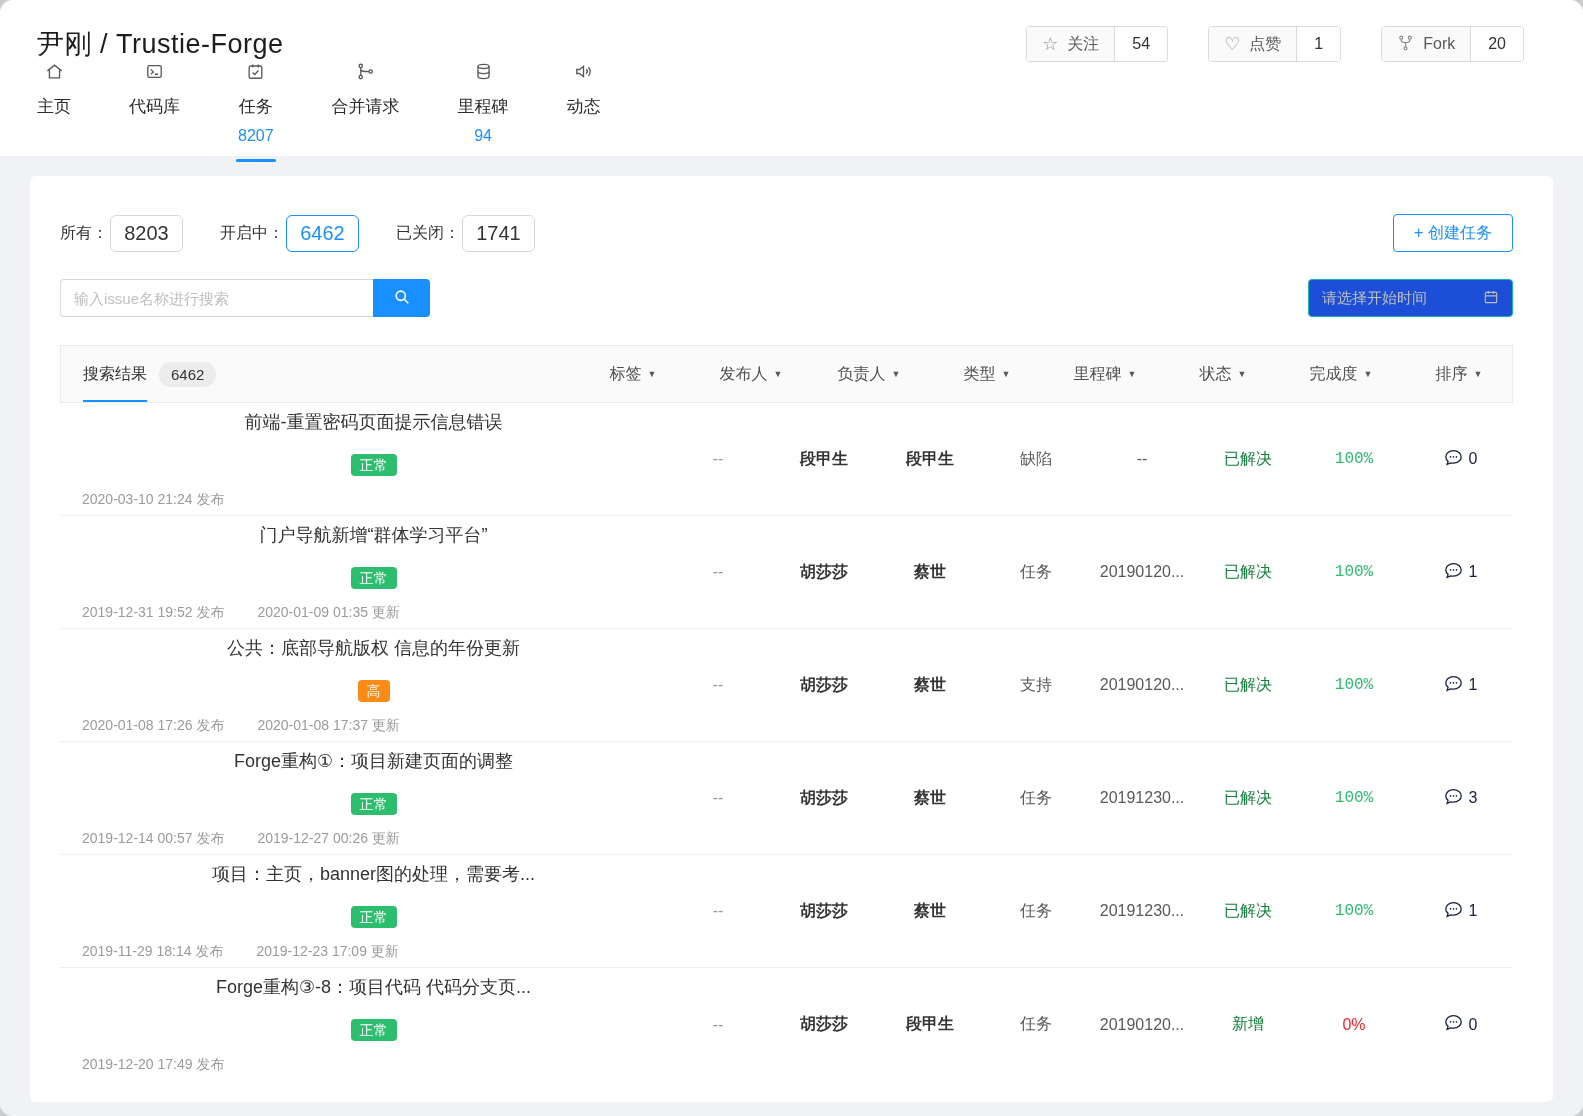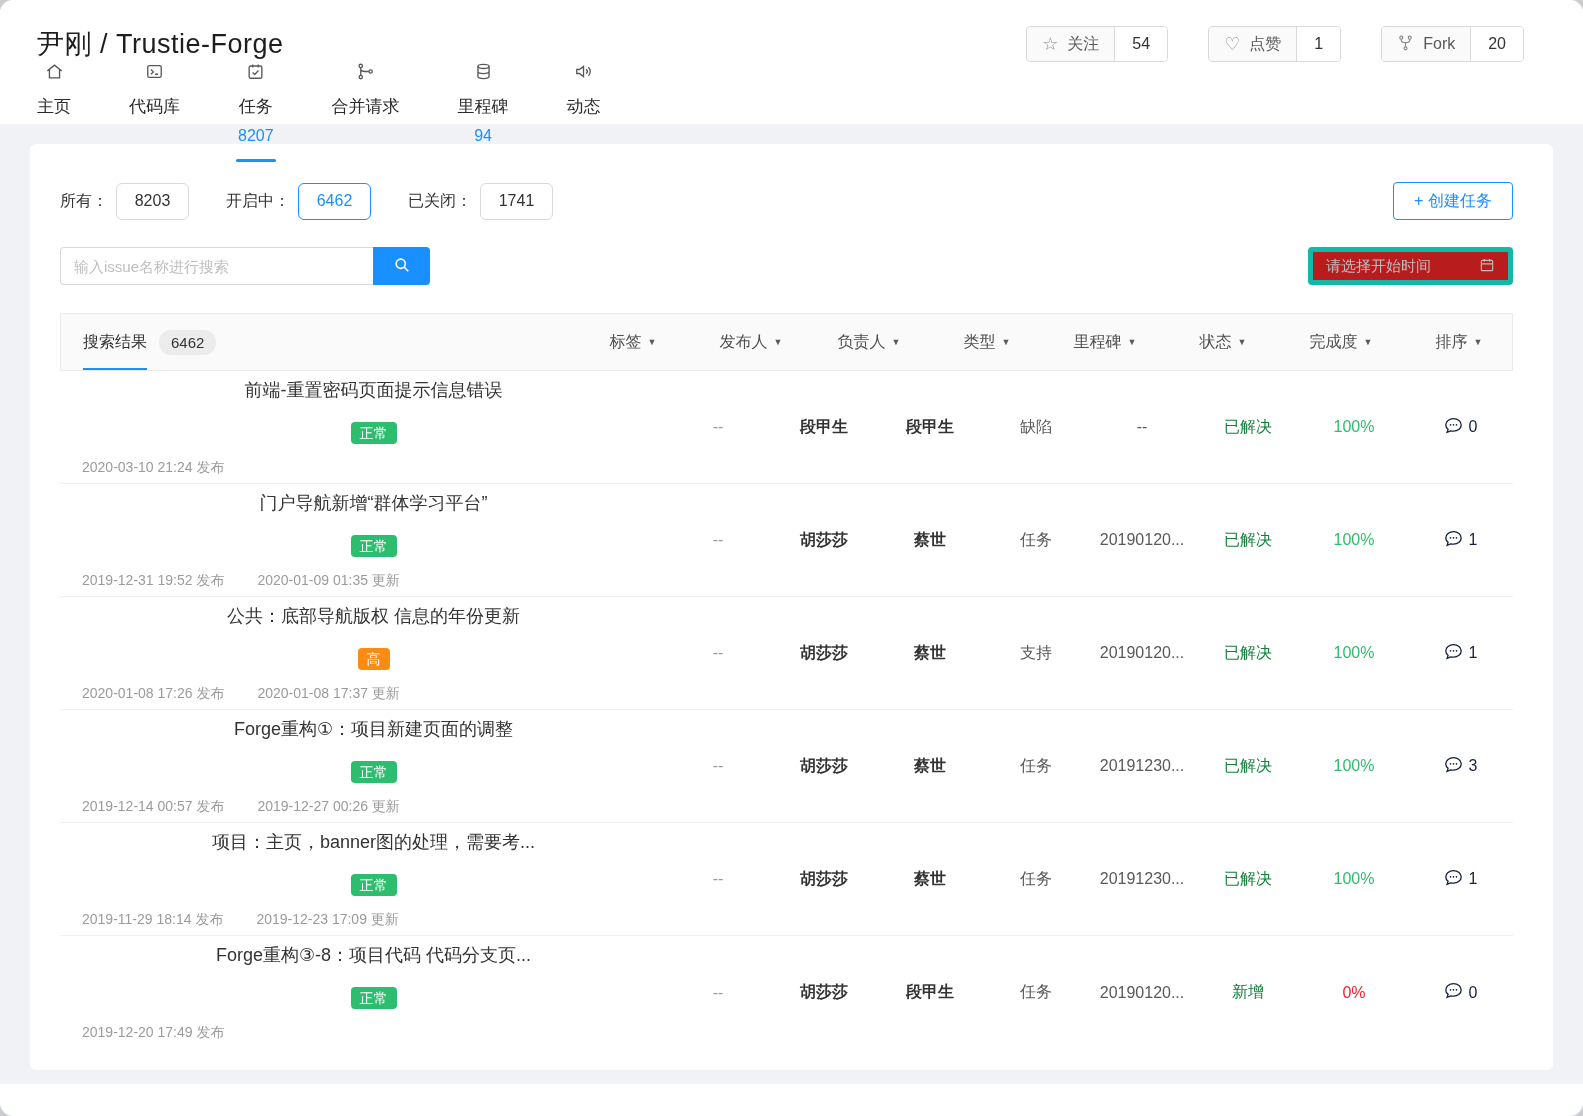--- a/index.html
+++ b/index.html
@@ -11,21 +11,21 @@
   }
   .window {
     position:absolute; inset:0;
     background:#fff;
     border-radius:14px;
     overflow:hidden;
     box-shadow:0 0 0 1px #dcdcdc;
   }
   
   .header {
-    height:124px;
+    height:156px;
     padding:26px 37px 0 37px;
     background:#fff;
     display:flex; flex-direction:column; justify-content:space-between;border-radius:9px;
   }
   .header-top { display:flex; align-items:center; justify-content:space-between; }
   .repo-title { font-size:27px; color:#1d1d1f; font-weight:500; letter-spacing:.5px; }
   .actions { display:flex; gap:40px; margin-right:22px; }
   .action-btn {
     display:flex; border:1px solid #d9d9d9; border-radius:4px; overflow:hidden;
     font-size:16px; color:#595959; cursor:pointer; background:#fff; height:36px;
@@ -39,45 +39,45 @@
   .tab svg { stroke:#595959; }
   .tab .count { color:#1890ff; font-size:16px; }
   .tab.active::after { content:""; position:absolute; left:-2px; right:-2px; bottom:0; height:3px; background:#1890ff; border-radius:2px; }
   
   .content { height:960px; background:#f0f2f5; padding:20px 30px 0 30px; }
   .card { background:#fff; border-radius:6px; height:926px; padding:38px 40px 0 30px; }
   
   .filter-row { display:flex; align-items:center; }
   .filter-group { display:flex; align-items:center; margin-right:37px; font-size:16px; color:#333; }
   .filter-box {
-    width:73px; height:37px; margin-left:8px;
+    width:73px; height:37px; margin-left:2px;
     border:1px solid #d9d9d9; border-radius:6px; background:#fff;
     display:flex; align-items:center; justify-content:center;
-    font-size:16px; color:#333; cursor:pointer;
+    font-size:20px; color:#333; cursor:pointer;
   }
   .filter-box.active { border-color:#1890ff; color:#1890ff; }
   .create-btn {
     margin-left:auto; width:120px; height:38px;
     border:1px solid #1890ff; border-radius:4px; background:#fff;
     color:#1890ff; font-size:16px;
     display:flex; align-items:center; justify-content:center; cursor:pointer;
   }
   
   .search-row { display:flex; align-items:center; margin-top:27px; }
   .search-box { display:flex; height:38px; }
   .search-input {
     width:313px; height:38px; border:1px solid #d9d9d9; border-right:none;
     border-radius:4px 0 0 4px; padding:0 13px; font-size:15px; color:#333;
     outline:none; font-family:inherit;
   }
   .search-input::placeholder { color:#bfbfbf; }
   .search-btn { width:57px; height:38px; background:#1890ff; border:none; border-radius:0 4px 4px 0; display:flex; align-items:center; justify-content:center; cursor:pointer; }
   .date-pickers { margin-left:auto; display:flex; gap:37px; }
   .date-picker {
-    width:205px; height:38px; border:5px solid #14b8a6; border-radius:4px; background:#b91c1c;
+    width:205px; height:38px; border:1px solid #14b8a6; border-radius:4px; background:#1d4ed8;
     display:flex; align-items:center; justify-content:space-between; padding:0 13px;
     font-size:15px; color:#bfbfbf; cursor:pointer;
   }
   
   .table { margin-top:28px; }
   .table-header {
     display:flex; align-items:center; height:58px;
     background:#fafafa; border:1px solid #ebebeb;
   }
   .results-tab { margin-left:22px; height:100%; display:flex; align-items:center; cursor:pointer; }
@@ -98,21 +98,21 @@
   .badge[data-color="orange"] { background:#fa8c16; }
   .row-dates { margin-top:15px; font-size:14px; color:#9b9b9b; display:flex; gap:33px; }
   .row-cols { display:flex; align-items:center; }
   .cell { width:106px; text-align:center; font-size:16px; }
   .cell.c-label { color:#999; }
   .cell.c-publisher, .cell.c-assignee { color:#333; font-weight:600; cursor:pointer; }
   .cell.c-type { color:#595959; }
   .cell.c-milestone { color:#595959; }
   .cell.c-status { color:#15803d; }
   .cell.c-progress { font-weight:500; }
-  .cell.c-progress[data-color="green"] { color:#2dbd6e; }
+  .cell.c-progress[data-color="green"] { color:#2dbd6e;font-family:Liberation Mono, monospace; }
   .cell.c-progress[data-color="red"] { color:#f5222d; }
   .cell.c-comments { display:flex; align-items:center; justify-content:center; gap:5px; color:#16213a; cursor:pointer; }
 </style>
 </head>
 <body>
 
 <div class="window">
 
   <div class="header">
     <div class="header-top">

